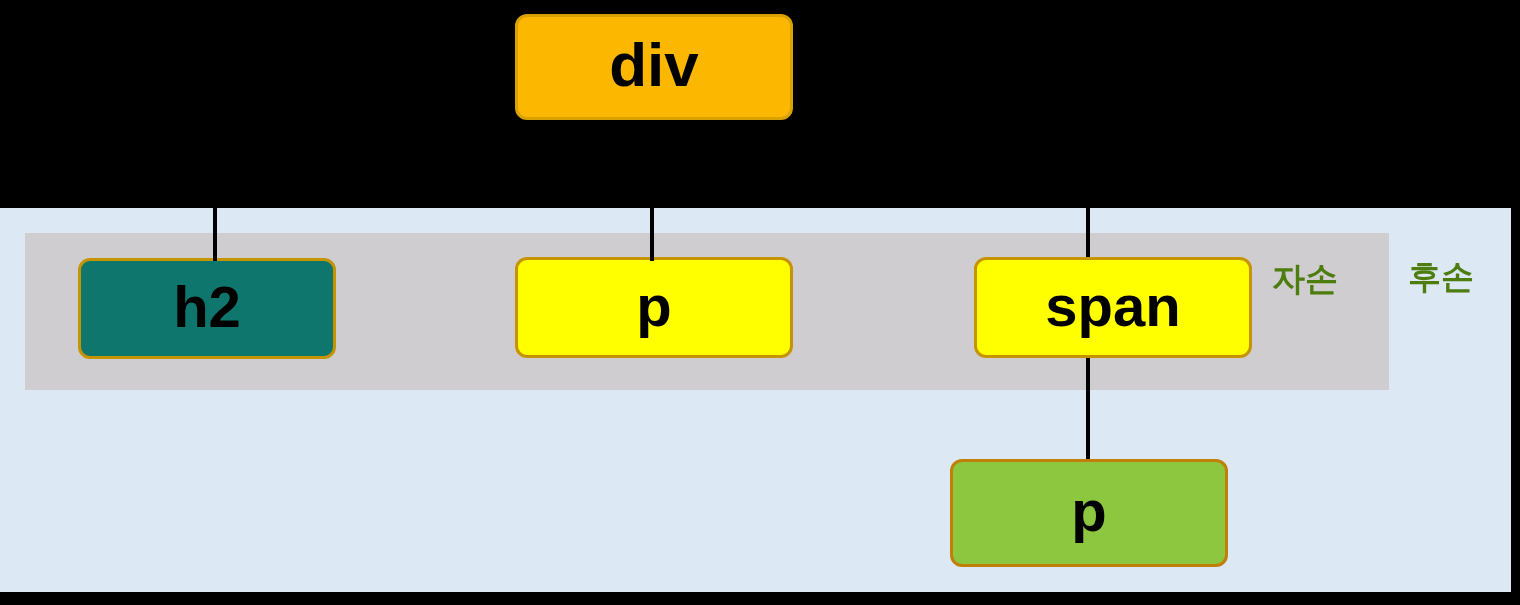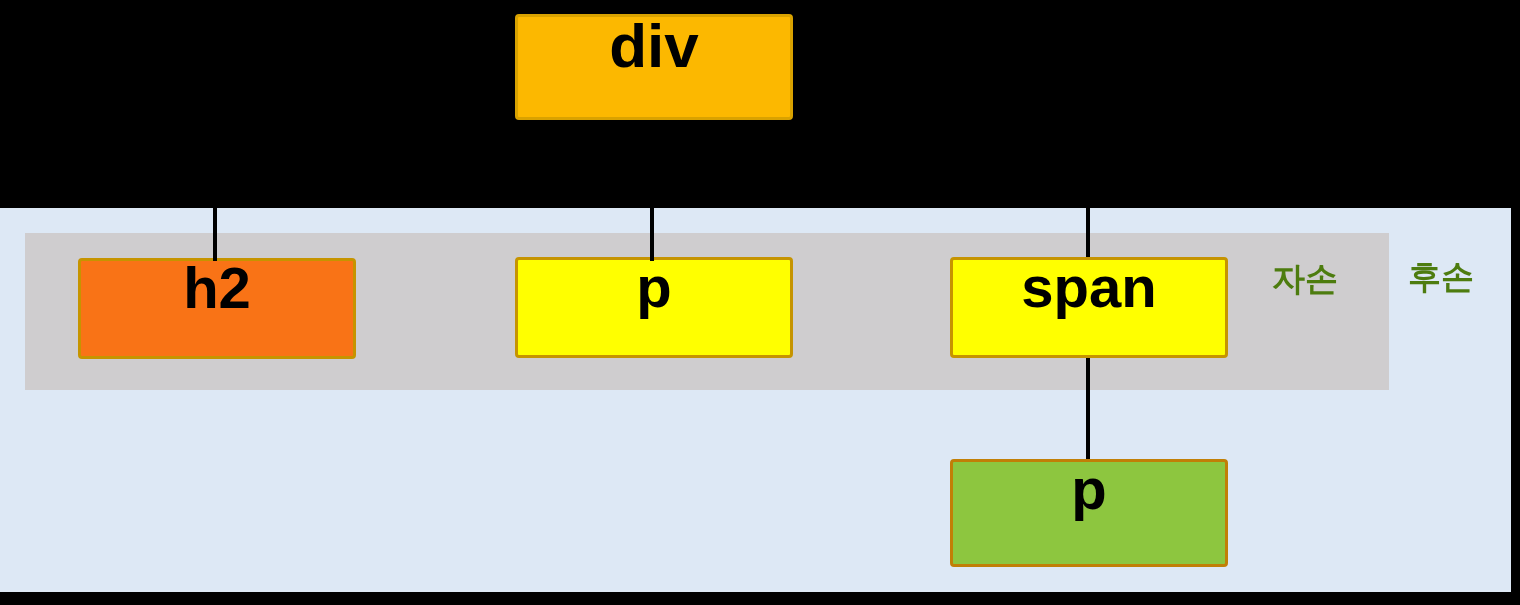--- a/index.html
+++ b/index.html
@@ -46,23 +46,23 @@
   #line-div-h2   { left: 213px;  top: 208px; height: 53px; }
   #line-div-p    { left: 650px;  top: 208px; height: 53px; }
   #line-div-span { left: 1086px; top: 208px; height: 53px; }
   #line-span-p   { left: 1086px; top: 330px; height: 135px; }
 
   
   .node {
     position: absolute;
     box-sizing: border-box;
     display: flex;
-    align-items: flex-start;
+    align-items: center;
     justify-content: center;
-    border-radius: 4px;
+    border-radius: 12px;
     border-style: solid;
     border-width: 3px;
     color: #000000;
     font-weight: bold;
     line-height: 1;
     user-select: none;
   }
   .node-label {
     display: block;
     position: relative;
@@ -74,23 +74,23 @@
     top: 14px;
     width: 278px;
     height: 106px;
     background: #fcb800;
     border-color: #d9a200;
     font-size: 62px;
   }
   #node-h2 {
     left: 78px;
     top: 258px;
-    width: 278px;
+    width: 258px;
     height: 101px;
-    background: #f97316;
+    background: #0f766e;
     border-color: #c69400;
     font-size: 58px;
   }
   #node-p-child {
     left: 515px;
     top: 257px;
     width: 278px;
     height: 101px;
     background: #ffff00;
     border-color: #c69400;
@@ -109,21 +109,21 @@
     left: 950px;
     top: 459px;
     width: 278px;
     height: 108px;
     background: #8dc63f;
     border-color: #c17f06;
     font-size: 58px;
   }
 
   
-  #node-span { z-index: 3; }
+  #node-span { z-index: 3; margin-left: 24px; }
   #node-p-descendant { z-index: 3; }
   .connector { z-index: 2; }
 
   
   .legend-label {
     position: absolute;
     font-size: 33px;
     font-weight: bold;
     color: #4d7c0f;
     white-space: nowrap;

